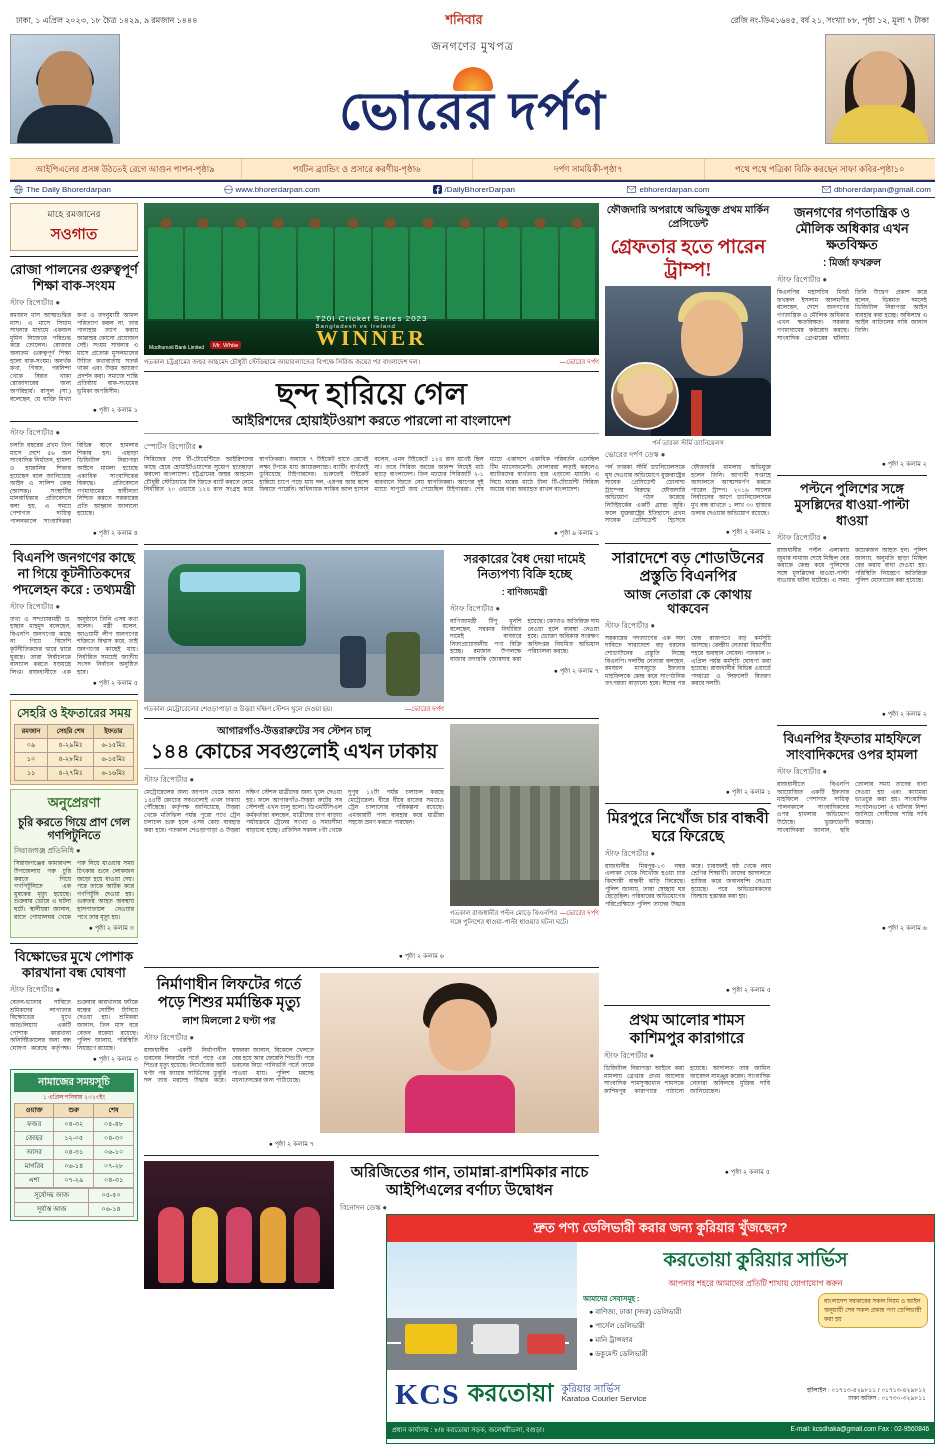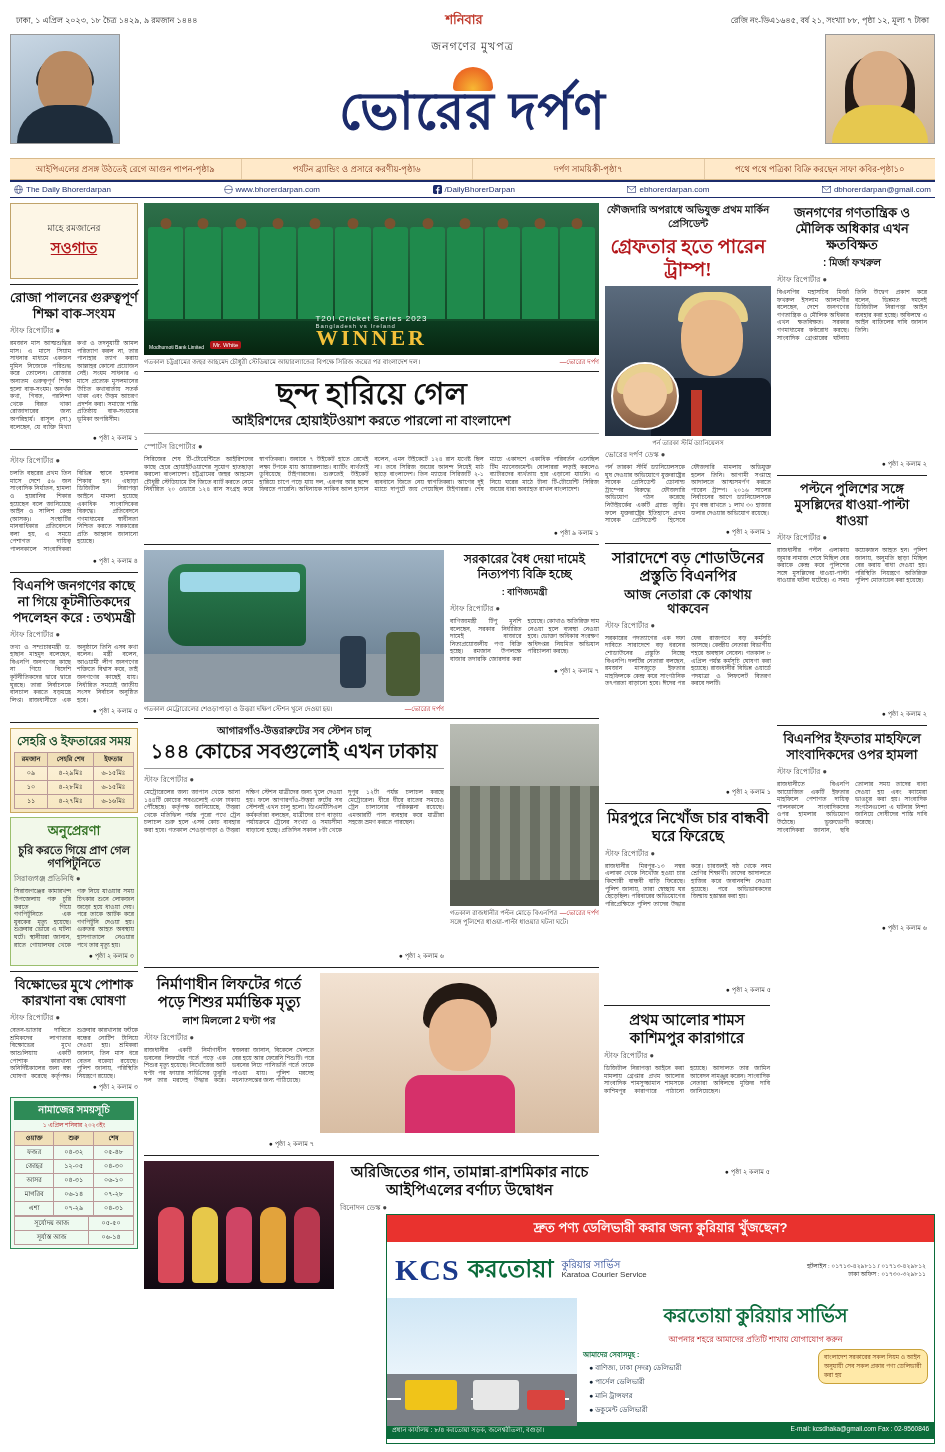--- a/index.html
+++ b/index.html
@@ -157,23 +157,23 @@
   .ph-girl .hr { position:absolute; left:50%; top:10px; transform:translateX(-50%); width:74px;height:46px;border-radius:36px 36px 10px 10px;background:#241a14; }
   .ph-girl .dr { position:absolute; left:50%; bottom:0; transform:translateX(-50%); width:110px;height:58px;background:#d6306a;border-radius:16px 16px 0 0; }
   .ph-dance { height:128px; background:linear-gradient(180deg,#3c1b2a,#120a12); position:relative; }
   .ph-dance .d { position:absolute; bottom:6px; width:26px; height:76px; border-radius:12px 12px 4px 4px; }
   .ph-ad { height:128px; background:linear-gradient(180deg,#cfe6f5 0%,#eaf4fb 60%,#cfcfcf 100%); position:relative; overflow:hidden; }
   .ph-ad .road { position:absolute; left:0; right:0; bottom:0; height:52px; background:#7c8087; }
   .ph-ad .lane { position:absolute; left:0; right:0; bottom:26px; height:2px; background:repeating-linear-gradient(90deg,#fff 0 14px,transparent 14px 28px); }
   .truck { position:absolute; bottom:16px; height:30px; border-radius:3px; }
 
   
-  .box-sowgat { border:1px solid #c0a36a; background:#fdf6e6; padding:17px; text-align:center; }
+  .box-sowgat { border:1px solid #c0a36a; background:#fdf6e6; padding:3px; text-align:center; }
   .box-sowgat .t1 { font-size:9px; color:#333; }
-  .box-sowgat .t2 { font-size:15px; color:#b3161a; font-weight:bold; font-family:"Liberation Serif",serif;text-decoration:underline; }
+  .box-sowgat .t2 { font-size:15px; color:#b3161a; font-weight:bold; font-family:"Liberation Serif",serif; }
   .sehri { border:1px solid #c8a85e; background:linear-gradient(180deg,#fff8e6,#f6e6c0); padding:3px; }
   .sehri .ttl { text-align:center; font-size:12px; color:#1b4d2b; font-weight:bold; font-family:"Liberation Serif",serif; }
   table.tbl { width:100%; border-collapse:collapse; font-size:6.5px; }
   table.tbl th, table.tbl td { border:1px solid #b99; padding:1px 2px; text-align:center; }
   table.tbl th { background:#f0dfb8; font-size:6.5px; }
   .anuprerona { border:1px solid #9bbf6e; background:#f2f8ea; padding:3px; }
   .anuprerona .ttl { text-align:center; font-size:13px; color:#2e6f1f; font-weight:bold; font-family:"Liberation Serif",serif; }
   .namaz { border:1px solid #2e8b57; background:#eefaf0; padding:3px; }
   .namaz .ttl { text-align:center; font-size:10px; background:#2e8b57; color:#fff; font-weight:bold; padding:1px; }
 
@@ -587,32 +587,20 @@
   <div style="position:absolute; left:604px; top:1000px; width:166px;">
     <div class="hl"></div>
     <h2 class="head h-sm">প্রথম আলোর শামস কাশিমপুর কারাগারে</h2>
     <div class="byline">স্টাফ রিপোর্টার ●</div>
     <div class="txt cols2" style="height:100px">ডিজিটাল নিরাপত্তা আইনে করা মামলায় গ্রেপ্তার প্রথম আলোর সাংবাদিক শামসুজ্জামান শামসকে কাশিমপুর কারাগারে পাঠানো হয়েছে। আদালত তার জামিন আবেদন নামঞ্জুর করেন। সাংবাদিক নেতারা অবিলম্বে মুক্তির দাবি জানিয়েছেন।</div>
     <div class="jump">● পৃষ্ঠা ২ কলাম ৫</div>
   </div>
 
   <div class="ad-courier" style="position:absolute; left:386px; right:10px; bottom:8px; height:230px;">
     <div class="ad-top">দ্রুত পণ্য ডেলিভারী করার জন্য কুরিয়ার খুঁজছেন?</div>
-    <div style="display:flex; align-items:center; gap:8px; padding:2px 8px; height:56px;">
-      <div class="kcs">KCS</div>
-      <div style="font-family:'Liberation Serif',serif;font-size:24px;font-weight:bold;color:#0b6b3a">করতোয়া</div>
-      <div style="line-height:10px">
-        <div style="font-size:10px;color:#1b3a8c">কুরিয়ার সার্ভিস</div>
-        <div style="font-size:8px;color:#333">Karatoa Courier Service</div>
-      </div>
-      <div style="margin-left:auto;text-align:right;font-size:6px;line-height:8px;color:#222">
-        <div>হটলাইন : ০১৭১৩-৪২৯৮১১ / ০১৭১৩-৪২৯৮১২</div>
-        <div>ঢাকা অফিস : ০১৭৩০-৩২৯৮১১</div>
-      </div>
-    </div>
     <div style="display:flex; height:124px;">
       <div style="width:190px" class="photo ph-ad">
         <div class="road"></div>
           <div class="lane"></div>
         <div class="truck" style="left:18px;width:52px;background:#f0c419"></div>
         <div class="truck" style="left:86px;width:46px;background:#e7e7e7"></div>
         <div class="truck" style="left:140px;width:38px;height:20px;background:#d9443f"></div>
       </div>
       <div style="flex:1; padding:3px 6px;">
         <div class="ad-name">করতোয়া কুরিয়ার সার্ভিস</div>
@@ -624,19 +612,31 @@
             <div class="ad-list">● পার্সেল ডেলিভারী</div>
             <div class="ad-list">● মানি ট্রান্সফার</div>
             <div class="ad-list">● ডকুমেন্ট ডেলিভারী</div>
           </div>
           <div style="width:110px">
             <div class="bubble">বাংলাদেশ সরকারের সকল নিয়ম ও আইন অনুযায়ী সেব সকল প্রকার পণ্য ডেলিভারী করা হয়</div>
           </div>
         </div>
       </div>
     </div>
+    <div style="display:flex; align-items:center; gap:8px; padding:2px 8px; height:56px;">
+      <div class="kcs">KCS</div>
+      <div style="font-family:'Liberation Serif',serif;font-size:24px;font-weight:bold;color:#0b6b3a">করতোয়া</div>
+      <div style="line-height:10px">
+        <div style="font-size:10px;color:#1b3a8c">কুরিয়ার সার্ভিস</div>
+        <div style="font-size:8px;color:#333">Karatoa Courier Service</div>
+      </div>
+      <div style="margin-left:auto;text-align:right;font-size:6px;line-height:8px;color:#222">
+        <div>হটলাইন : ০১৭১৩-৪২৯৮১১ / ০১৭১৩-৪২৯৮১২</div>
+        <div>ঢাকা অফিস : ০১৭৩০-৩২৯৮১১</div>
+      </div>
+    </div>
     <div class="ad-foot">
       <span>প্রধান কার্যালয় : ৮/৪ করতোয়া সড়ক, জলেশ্বরীতলা, বগুড়া।</span>
       <span>E-mail: kcsdhaka@gmail.com Fax : 02-9560846</span>
     </div>
   </div>
 
 </div>
 
 </body></html>

